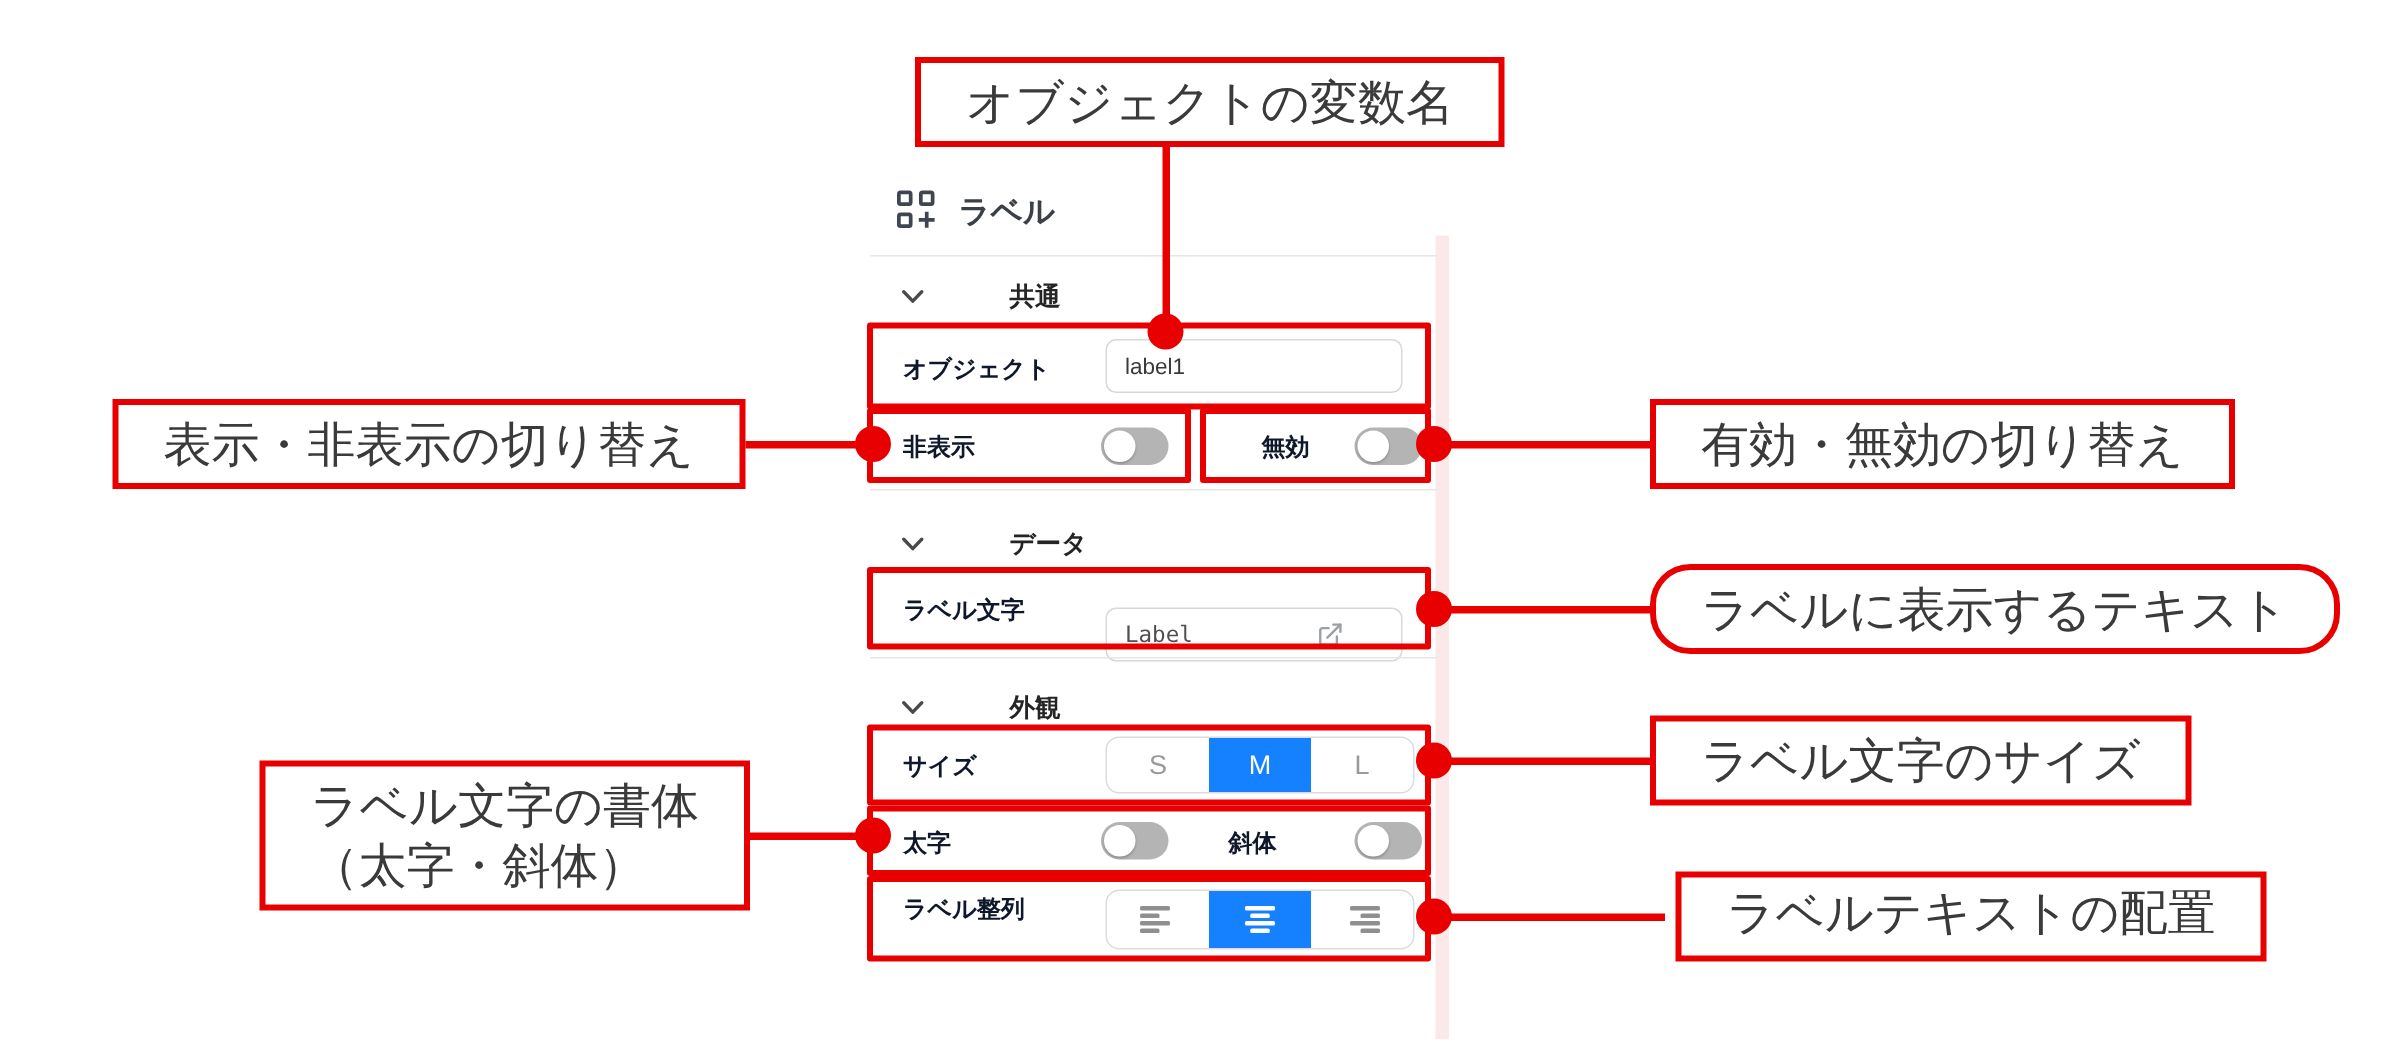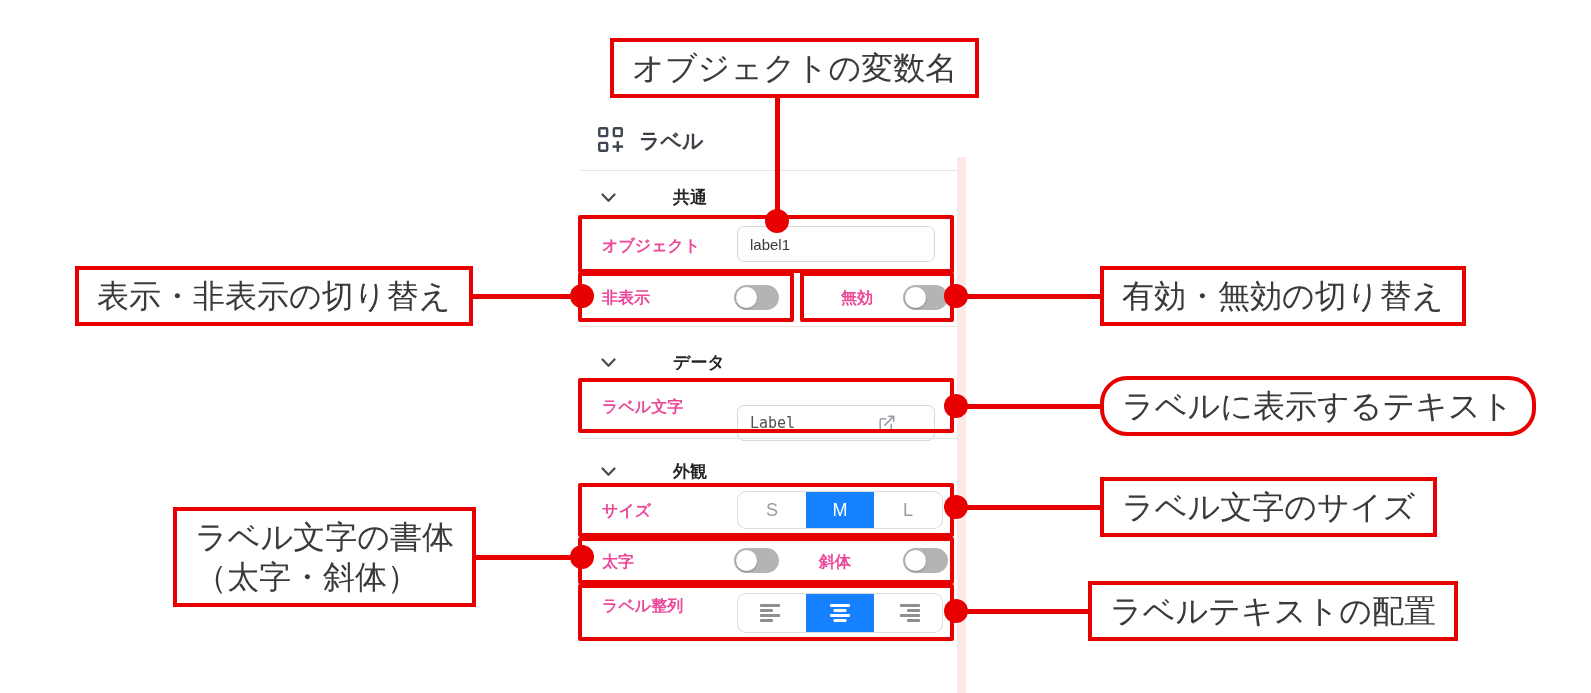--- a/index.html
+++ b/index.html
@@ -12,34 +12,34 @@
     overflow: hidden;
   }
   
   .cline { position: absolute; background: #e80000; z-index: 1; }
   .dot   { position: absolute; width: 24px; height: 24px; border-radius: 50%;
            background: #e80000; z-index: 4; }
   .callout {
     position: absolute; z-index: 3;
     background: #ffffff; border: 4px solid #e80000;
     color: #3a3a3a; font-size: 32px; line-height: 1.25;
-    padding: 6px 18px; white-space: nowrap;
+    padding: 6px 30px; white-space: nowrap;
     display: flex; flex-direction: column; justify-content: center;
   }
   .hl { position: absolute; border: 4px solid #e80000; z-index: 2; border-radius: 2px; }
   .pink-strip { position: absolute; left: 957px; top: 157px; width: 9px; height: 536px;
                 background: #fbe9e9; }
   
   .panel-title { position: absolute; left: 639px; top: 127px; font-size: 21px;
                  font-weight: bold; color: #3b3f46; }
   .hdr-icon { position: absolute; left: 597px; top: 126px; }
   .divider { position: absolute; left: 580px; width: 378px; height: 1px; background: #e6e6e6; }
   .sec-header { position: absolute; left: 601px; display: flex; align-items: center; gap: 21px; }
   .sec-label { font-size: 17px; font-weight: bold; color: #242424; margin-left: 36px; }
-  .row-label { position: absolute; font-size: 16px; font-weight: bold; color: #ec4899; }
+  .row-label { position: absolute; font-size: 16px; font-weight: bold; color: #0f172a; }
   .field-wrap { position: absolute; width: 168px; }
   .field-input {
     width: 198px; height: 36px; border: 1px solid #d8d8d8; border-radius: 7px;
     padding: 0 12px; font-size: 15px; color: #3a3a3a; background: #fff; outline: none;
     font-family: "Liberation Sans", "DejaVu Sans", sans-serif;
   }
   .field-input.mono { font-family: "DejaVu Sans Mono", monospace; color: #505050;
                       padding-right: 34px; }
   .ext-icon { position: absolute; right: 9px; top: 9px; }
   .toggle { position: absolute; width: 45px; height: 25px; border-radius: 13px;
@@ -82,21 +82,21 @@
   </div>
   <div class="callout" style="left:1100px; top:266px;">
     <span>有効・無効の切り替え</span>
   </div>
   <div class="callout" style="left:1100px; top:376px;border-radius:27px;">
     <span>ラベルに表示するテキスト</span>
   </div>
   <div class="callout" style="left:1100px; top:477px;">
     <span>ラベル文字のサイズ</span>
   </div>
-  <div class="callout" style="left:1088px; top:581px;">
+  <div class="callout" style="left:1117px; top:581px;font-family:Liberation Mono, monospace;">
     <span>ラベルテキストの配置</span>
   </div>
 
   <div class="hl" style="left:578px; top:215px; width:376px; height:58px;"></div>
   <div class="hl" style="left:578px; top:272px; width:216px; height:50px;"></div>
   <div class="hl" style="left:800px; top:272px; width:154px; height:50px;"></div>
   <div class="hl" style="left:578px; top:378px; width:376px; height:55px;"></div>
   <div class="hl" style="left:578px; top:483px; width:376px; height:54px;"></div>
   <div class="hl" style="left:578px; top:537px; width:376px; height:47px;"></div>
   <div class="hl" style="left:578px; top:584px; width:376px; height:57px;"></div>

